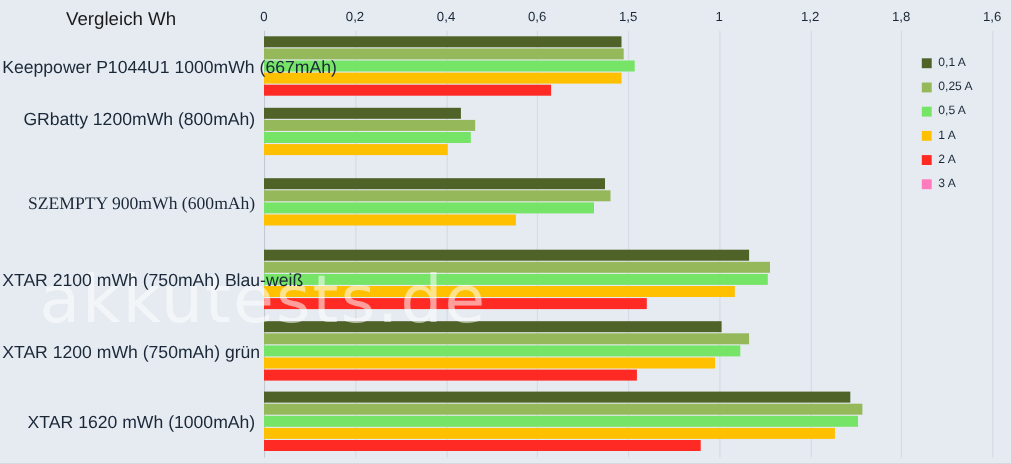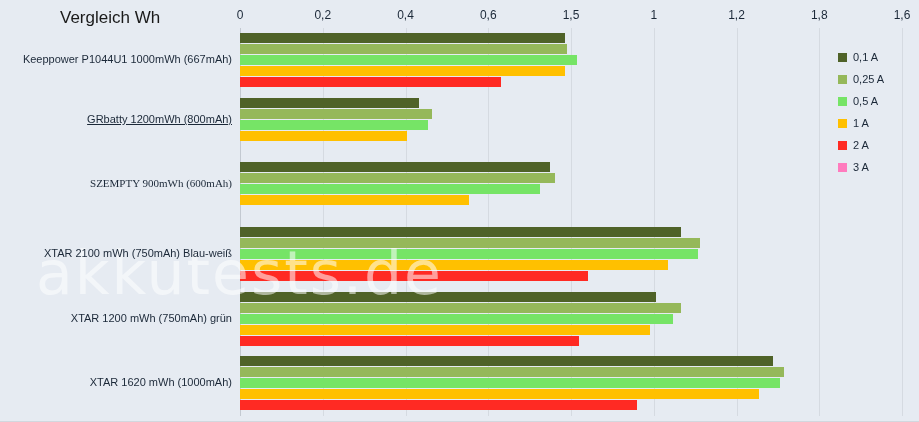--- a/index.html
+++ b/index.html
@@ -60,21 +60,21 @@
     height:54px;
   }
   .bar {
     position:absolute; left:0; height:10px;
     border-radius:0;
   }
   
   .cat-labels { position:absolute; left:0; top:28px; width:232px; height:388px; z-index:4;}
   .cat-label {
     position:absolute; right:0; width:230px;
-    text-align:right; font-size:11px; color:#1b2838;
+    text-align:right; font-size:16px; color:#1b2838;
     white-space:nowrap;
   }
   
   .legend {
     position:absolute; left:838px; top:52px;
     z-index:5;
     display:flex; flex-direction:column; gap:11px;text-align:right;
   }
   .legend-item { display:flex; align-items:center; gap:6px; }
   .legend-swatch { width:9px; height:9px; display:block; }
@@ -98,21 +98,21 @@
       <div class="axis-tick-label" style="left: 488.25px;">0,6</div>
       <div class="axis-tick-label" style="left: 571px;">1,5</div>
       <div class="axis-tick-label" style="left: 653.75px;">1</div>
       <div class="axis-tick-label" style="left: 736.5px;">1,2</div>
       <div class="axis-tick-label" style="left: 819.25px;">1,8</div>
       <div class="axis-tick-label" style="left: 902px;">1,6</div>
     </div>
 
   <div class="cat-labels" id="cat-labels">
       <div class="cat-label" style="top: 25px;">Keeppower P1044U1 1000mWh (667mAh)</div>
-      <div class="cat-label" style="top: 85px; text-decoration: underline;">GRbatty 1200mWh (800mAh)</div>
+      <div class="cat-label" style="top: 73px;">GRbatty 1200mWh (800mAh)</div>
       <div class="cat-label" style="top: 148.833px; font-family: Liberation Serif, serif;">SZEMPTY 900mWh (600mAh)</div>
       <div class="cat-label" style="top: 219px;">XTAR 2100 mWh (750mAh) Blau-weiß</div>
       <div class="cat-label" style="top: 283.667px;">XTAR 1200 mWh (750mAh) grün</div>
       <div class="cat-label" style="top: 348.333px;">XTAR 1620 mWh (1000mAh)</div>
     </div>
 
   <div class="plot" id="plot">
       <div class="gridline axis0" style="left: 0px;"></div>
       <div class="gridline" style="left: 82.75px;"></div>
       <div class="gridline" style="left: 165.5px;"></div>

